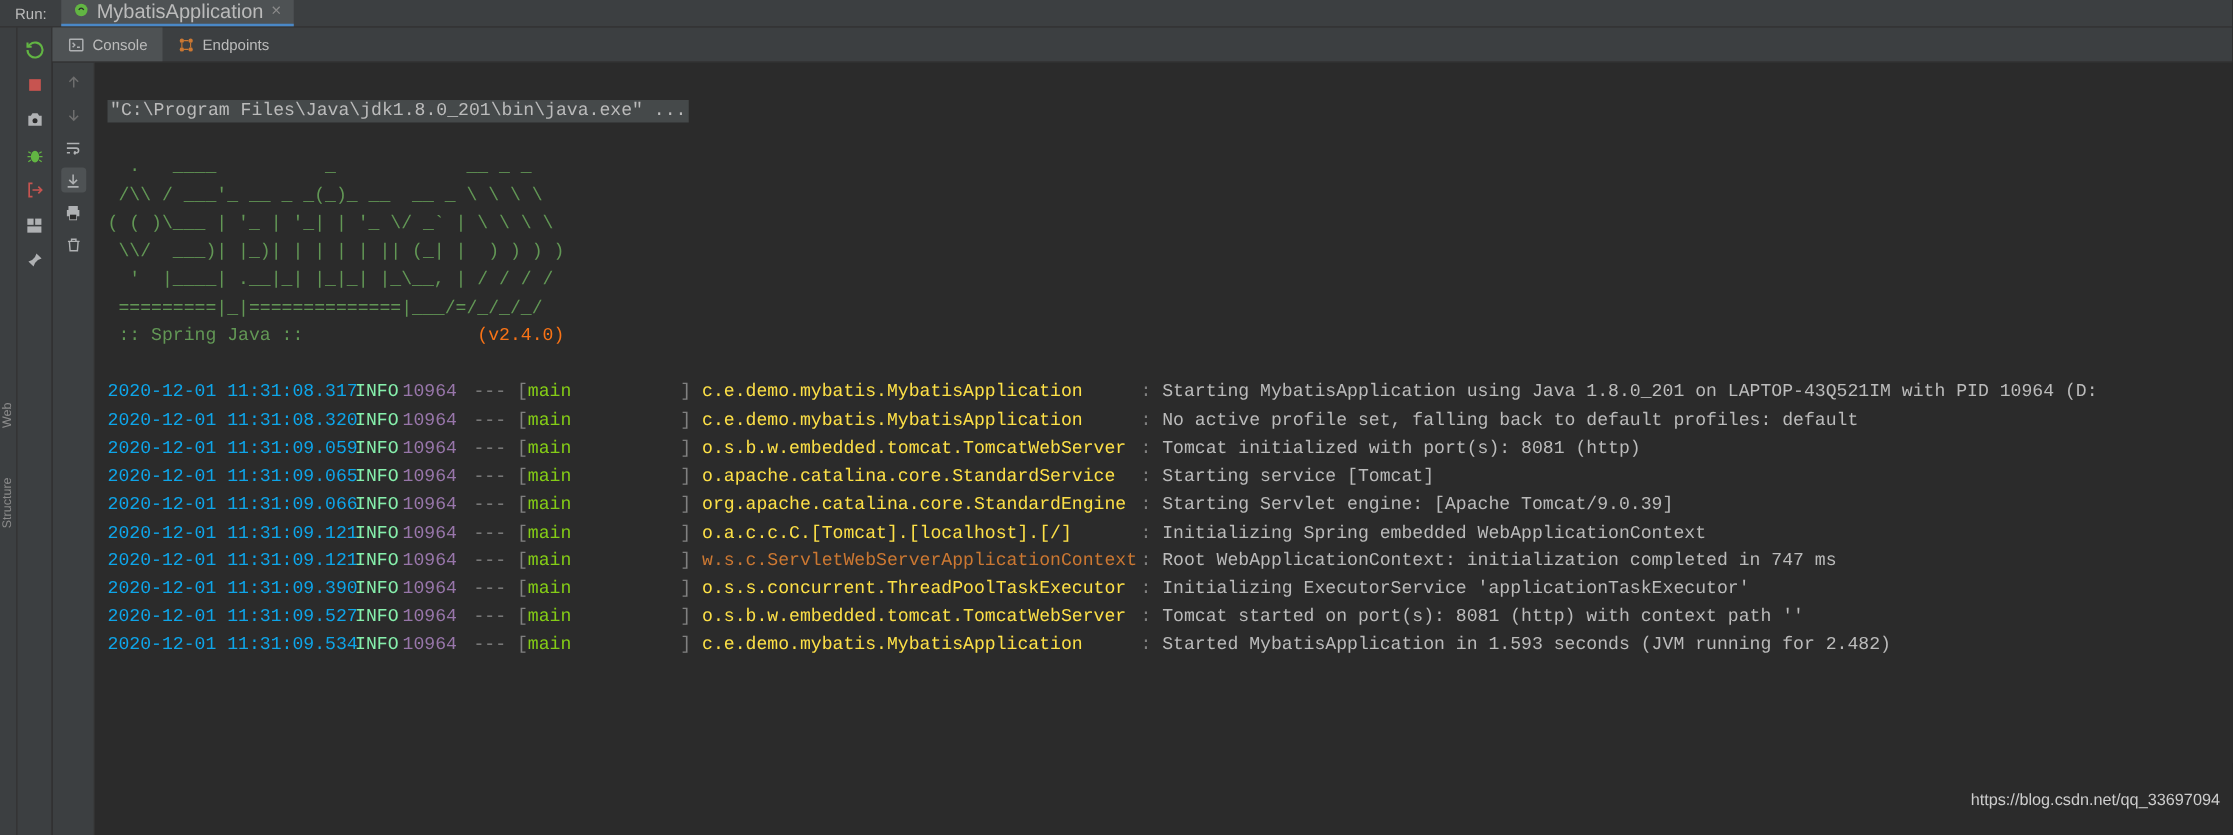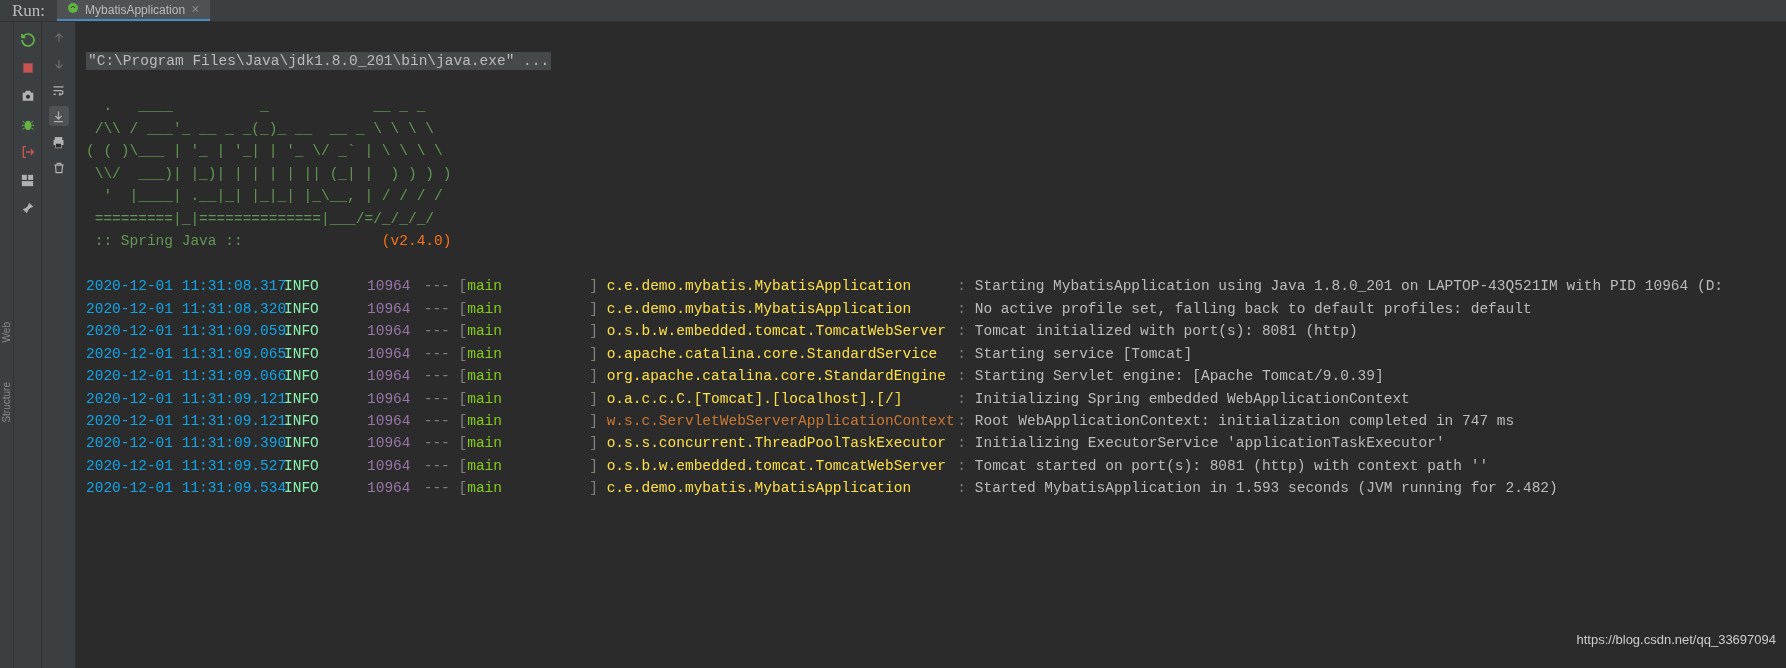--- a/index.html
+++ b/index.html
@@ -15,34 +15,34 @@
     .top-bar {
       height: 22px;
       background: #3c3f41;
       display: flex;
       align-items: center;
       border-bottom: 1px solid #323232;
     }
     .run-label {
       padding: 0 12px;
       color: #bbbbbb;
-      font-family: Liberation Serif, serif;
-      font-size: 17px;
+      font-family: Liberation Sans, sans-serif;
+      font-size: 12px;
     }
     .tab {
       display: flex;
       align-items: center;
       padding: 0 10px;
       height: 100%;
       background: #4e5254;
       border-bottom: 2px solid #4a88c7;
       gap: 6px;
     }
     .tab-icon { color: #62b543; font-size: 11px; }
-    .tab-title { color: #bbbbbb; font-family: sans-serif; font-size: 12px; }
+    .tab-title { color: #bbbbbb; font-family: sans-serif; font-size: 16px; }
     .tab-close { color: #8a8a8a; cursor: pointer; font-size: 14px; }
     .main-area {
       display: flex;
       height: calc(100% - 22px);
     }
     .left-gutter {
       width: 14px;
       background: #3c3f41;
       border-right: 1px solid #323232;
       display: flex;
@@ -130,21 +130,21 @@
       background: #45494a;
       display: inline;
       color: #bbbbbb;
       padding: 1px 2px;
     }
     .banner { color: #629755; }
     .version { color: #f97316; }
     .log-line { display: flex; }
     .ts { color: #0ea5e9; width: 198px; display: inline-block; }
     .level-info { color: #86efac; width: 38px; display: inline-block; }
-    .pid { color: #9876aa; width: 48px; display: inline-block; margin-left: 45px; }
+    .pid { color: #9876aa; width: 48px; display: inline-block; }
     .sep { color: #808080; }
     .thread { color: #84cc16; display: inline-block; width: 122px; text-align: left; }
     .logger { color: #fde047; display: inline-block; width: 342px; }
     .logger.alt { color: #cc7832; }
     .msg { color: #bbbbbb; }
     .watermark {
       position: absolute;
       bottom: 21px;
       right: 10px;
       font-family: sans-serif;
@@ -221,20 +221,39 @@
         </svg>
     </div>
     <div class="toolbar-icon">
       <svg width="14" height="14" viewBox="0 0 24 24" fill="#afb1b3">
           <path d="M14 3l7 7-5 2-4 4-2 5-7-7 5-2 4-4z"></path>
         </svg>
     </div>
   </div>
 
   <div class="content-panel">
+    <div class="sub-tabs">
+      <div class="sub-tab active">
+        <svg width="14" height="14" viewBox="0 0 24 24" fill="none" stroke="#afb1b3" stroke-width="2">
+            <rect x="3" y="4" width="18" height="16" rx="1"></rect>
+            <path d="M7 9l3 3-3 3M13 15h4"></path>
+          </svg>
+        <span>Console</span>
+      </div>
+      <div class="sub-tab">
+        <svg width="14" height="14" viewBox="0 0 24 24" fill="#cc7832">
+            <circle cx="6" cy="6" r="3"></circle>
+            <circle cx="18" cy="6" r="3"></circle>
+            <circle cx="6" cy="18" r="3"></circle>
+            <circle cx="18" cy="18" r="3"></circle>
+            <path d="M6 9v6M9 6h6M18 9v6M9 18h6" stroke="#cc7832" stroke-width="1.5"></path>
+          </svg>
+        <span>Endpoints</span>
+      </div>
+    </div>
 
     <div class="console-wrapper">
       <div class="sub-toolbar">
         <div class="toolbar-icon">
           <svg width="14" height="14" viewBox="0 0 24 24" fill="none" stroke="#6e6e6e" stroke-width="2">
               <path d="M12 19V5M6 11l6-6 6 6"></path>
             </svg>
         </div>
         <div class="toolbar-icon">
           <svg width="14" height="14" viewBox="0 0 24 24" fill="none" stroke="#6e6e6e" stroke-width="2">

